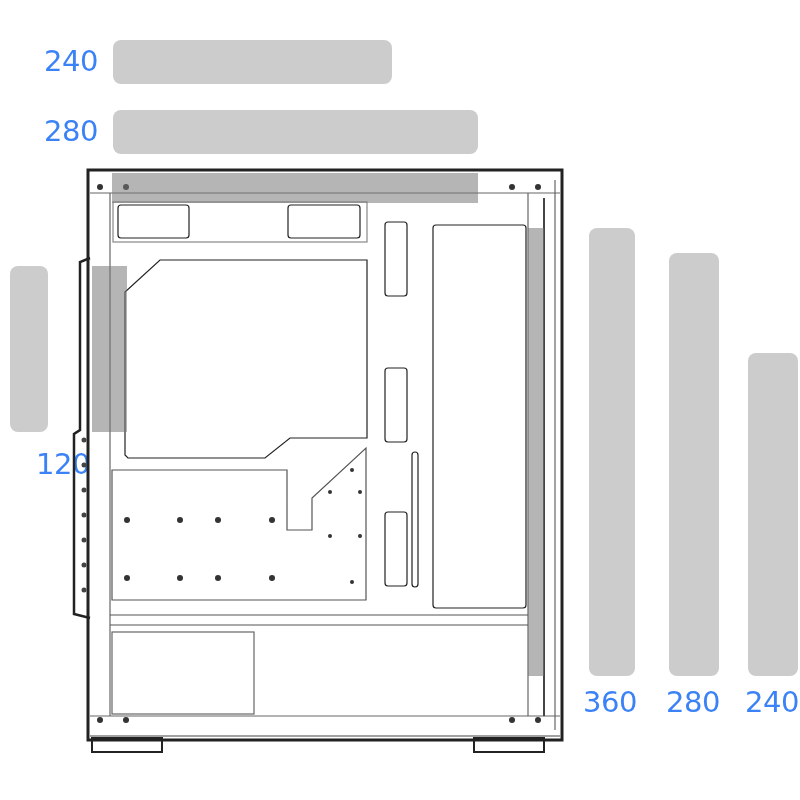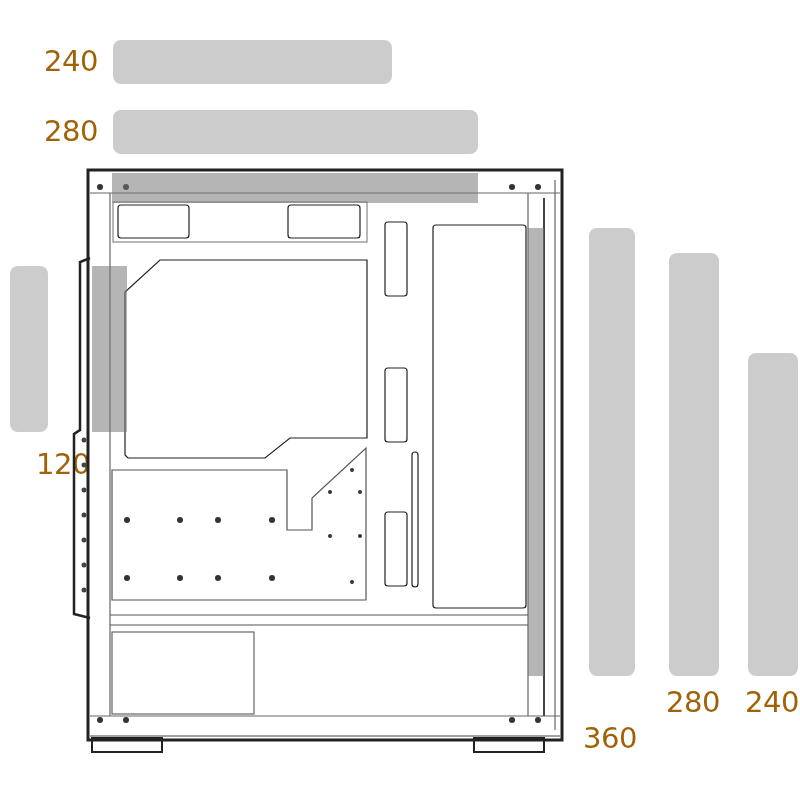--- a/index.html
+++ b/index.html
@@ -1,35 +1,35 @@
 <!DOCTYPE html>
 <html><head>
 <meta charset="utf-8">
 <style>
   html, body { margin:0; padding:0; background:#ffffff; }
   body { width:800px; height:800px; position:relative; overflow:hidden; font-family:"DejaVu Sans", sans-serif; }
-  .label { position:absolute; font-size:29px; color:#a16207; letter-spacing:-0.5px; line-height:1; }
+  .label { position:absolute; font-size:29px; color:#3b82f6; letter-spacing:-0.5px; line-height:1; }
   .bar { position:absolute; background:#cccccc; border-radius:8px; }
   .overlay { position:absolute; background:rgba(120,120,120,0.55); }
   svg.case { position:absolute; left:0; top:0; }
 </style>
 </head>
 <body>
 
 <div class="label" style="left:44px; top:47px;">240</div>
 <div class="bar" style="left:113px; top:40px; width:279px; height:44px;"></div>
 
 <div class="label" style="left:44px; top:117px;">280</div>
 <div class="bar" style="left:113px; top:110px; width:365px; height:44px;"></div>
 
 <div class="bar" style="left:10px; top:266px; width:38px; height:166px;"></div>
 <div class="label" style="left:0px; top:450px;padding-left:36px;">120</div>
 
 <div class="bar" style="left:589px; top:228px; width:46px; height:448px;"></div>
-<div class="label" style="left:583px; top:688px;margin-top:36px;">360</div>
+<div class="label" style="left:583px; top:688px;">360</div>
 
 <div class="bar" style="left:669px; top:253px; width:50px; height:423px;"></div>
 <div class="label" style="left:666px; top:688px;">280</div>
 
 <div class="bar" style="left:748px; top:353px; width:50px; height:323px;"></div>
 <div class="label" style="left:745px; top:688px;">240</div>
 
 <svg class="case" width="800" height="800" viewBox="0 0 800 800">
   <g fill="none" stroke="#222" stroke-width="1.2">
 

